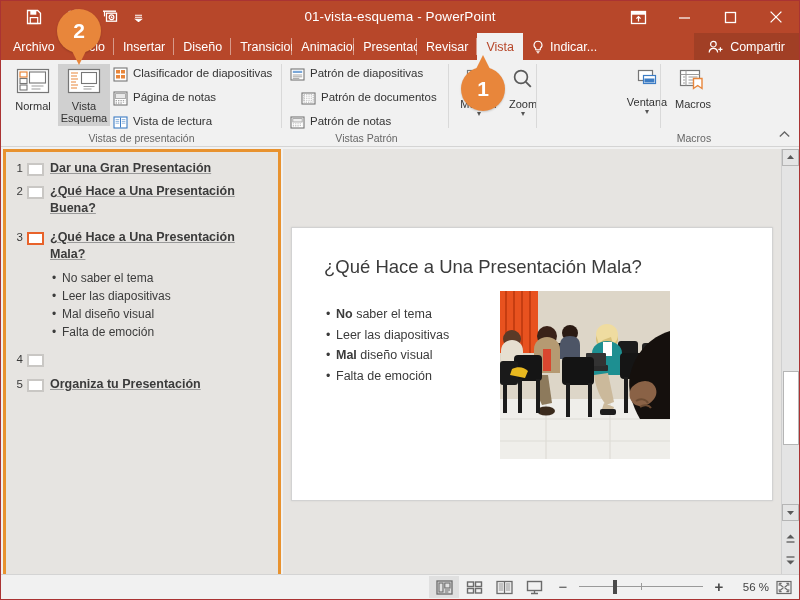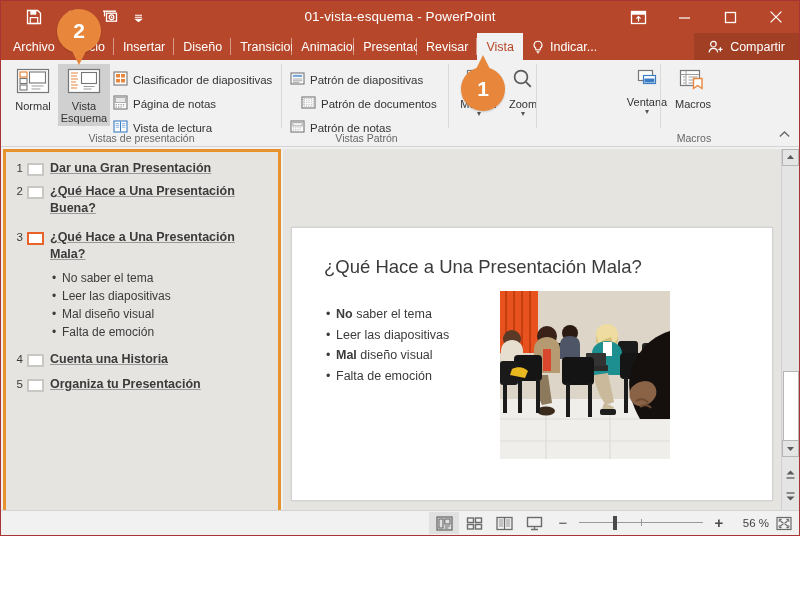--- a/index.html
+++ b/index.html
@@ -2,21 +2,21 @@
 <html><head>
 <meta charset="utf-8">
 <style>
   html,body{margin:0;padding:0;}
   body{
     width:800px;height:600px;overflow:hidden;
     font-family:"Liberation Sans","DejaVu Sans",sans-serif;
     background:#ffffff;
     -webkit-font-smoothing:antialiased;
   }
-  .app{position:relative;width:800px;height:536px;border:1px solid #a33; box-sizing:border-box;background:#f1f1f1;overflow:hidden;}
+  .app{position:relative;width:800px;height:600px;border:1px solid #a33; box-sizing:border-box;background:#f1f1f1;overflow:hidden;}
 
   
   .titlebar{position:absolute;left:0;top:0;width:798px;height:32px;background:#b7472a;color:#fff;}
   .qat{position:absolute;left:14px;top:0;height:32px;display:flex;align-items:center;gap:0px;}
   .qat .qbtn{width:38px;height:30px;display:flex;align-items:center;justify-content:center;}
   .qat .qbtn svg{display:block;}
   .qat .qcaret{width:18px;height:30px;display:flex;align-items:center;justify-content:center;}
   .title{position:absolute;left:0;top:0;width:798px;height:32px;line-height:32px;text-align:center;font-size:13.5px;color:#fff;letter-spacing:.1px;}
   .winbtns{position:absolute;right:0;top:0;height:32px;display:flex;align-items:center;}
   .winbtns .wb{width:46px;height:32px;display:flex;align-items:center;justify-content:center;}
@@ -30,21 +30,21 @@
 
   
   .ribbon{position:absolute;left:0;top:59px;width:798px;height:86px;background:#f1f1f1;border-bottom:1px solid #d4d4d4;}
   .grp{position:absolute;top:0;height:86px;}
   .grp .glabel{position:absolute;bottom:2px;width:100%;text-align:center;font-size:10.5px;color:#666;}
   .grp .gsep{position:absolute;right:0;top:4px;bottom:18px;width:1px;background:#d9d9d9;}
 
   .bigbtn{position:absolute;top:4px;width:52px;height:62px;display:flex;flex-direction:column;align-items:center;justify-content:flex-start;font-size:11px;color:#333;text-align:center;line-height:12px;}
   .bigbtn .bi{margin-top:3px;margin-bottom:3px;}
   .bigbtn.sel{background:#d0d0d0;}
-  .smallbtn{position:absolute;height:19px;display:flex;align-items:flex-end;font-size:11.5px;color:#333;white-space:nowrap;}
+  .smallbtn{position:absolute;height:19px;display:flex;align-items:flex-start;font-size:11.5px;color:#333;white-space:nowrap;}
   .smallbtn .si{margin-right:5px;display:flex;}
 
   .caret{font-size:8px;line-height:8px;color:#555;}
 
   
   .outline{position:absolute;left:2px;top:148px;width:278px;height:428px;border:3px solid #e8922f;background:#e6e4e1;box-sizing:border-box;overflow:hidden;}
   .oinner{position:absolute;left:0;top:0;right:0;bottom:0;padding:8px 6px 0 4px;}
   .orow{display:flex;align-items:flex-start;margin-bottom:6px;}
   .onum{width:13px;text-align:right;font-size:11.5px;color:#3a3a3a;line-height:17px;flex:none;}
   .othumb{width:17px;height:13px;margin:3px 6px 0 4px;background:#fff;border:2px solid #c9c7c4;flex:none;box-sizing:border-box;}
@@ -363,21 +363,20 @@
         <div class="otitle" style="max-width:200px;">¿Qué Hace a Una Presentación Mala?</div>
       </div>
       <div class="obul"><span class="dot">•</span><span>No saber el tema</span></div>
       <div class="obul"><span class="dot">•</span><span>Leer las diapositivas</span></div>
       <div class="obul"><span class="dot">•</span><span>Mal diseño visual</span></div>
       <div class="obul" style="margin-bottom:10px;"><span class="dot">•</span><span>Falta de emoción</span></div>
 
       <div class="orow" style="margin-top:6px;">
         <div class="onum">4</div>
         <div class="othumb"></div>
-        <div class="otitle">Cuenta una Historia</div>
       </div>
 
       <div class="orow" style="margin-top:8px;">
         <div class="onum">5</div>
         <div class="othumb"></div>
         <div class="otitle">Organiza tu Presentación</div>
       </div>
 
     </div>
   </div>

